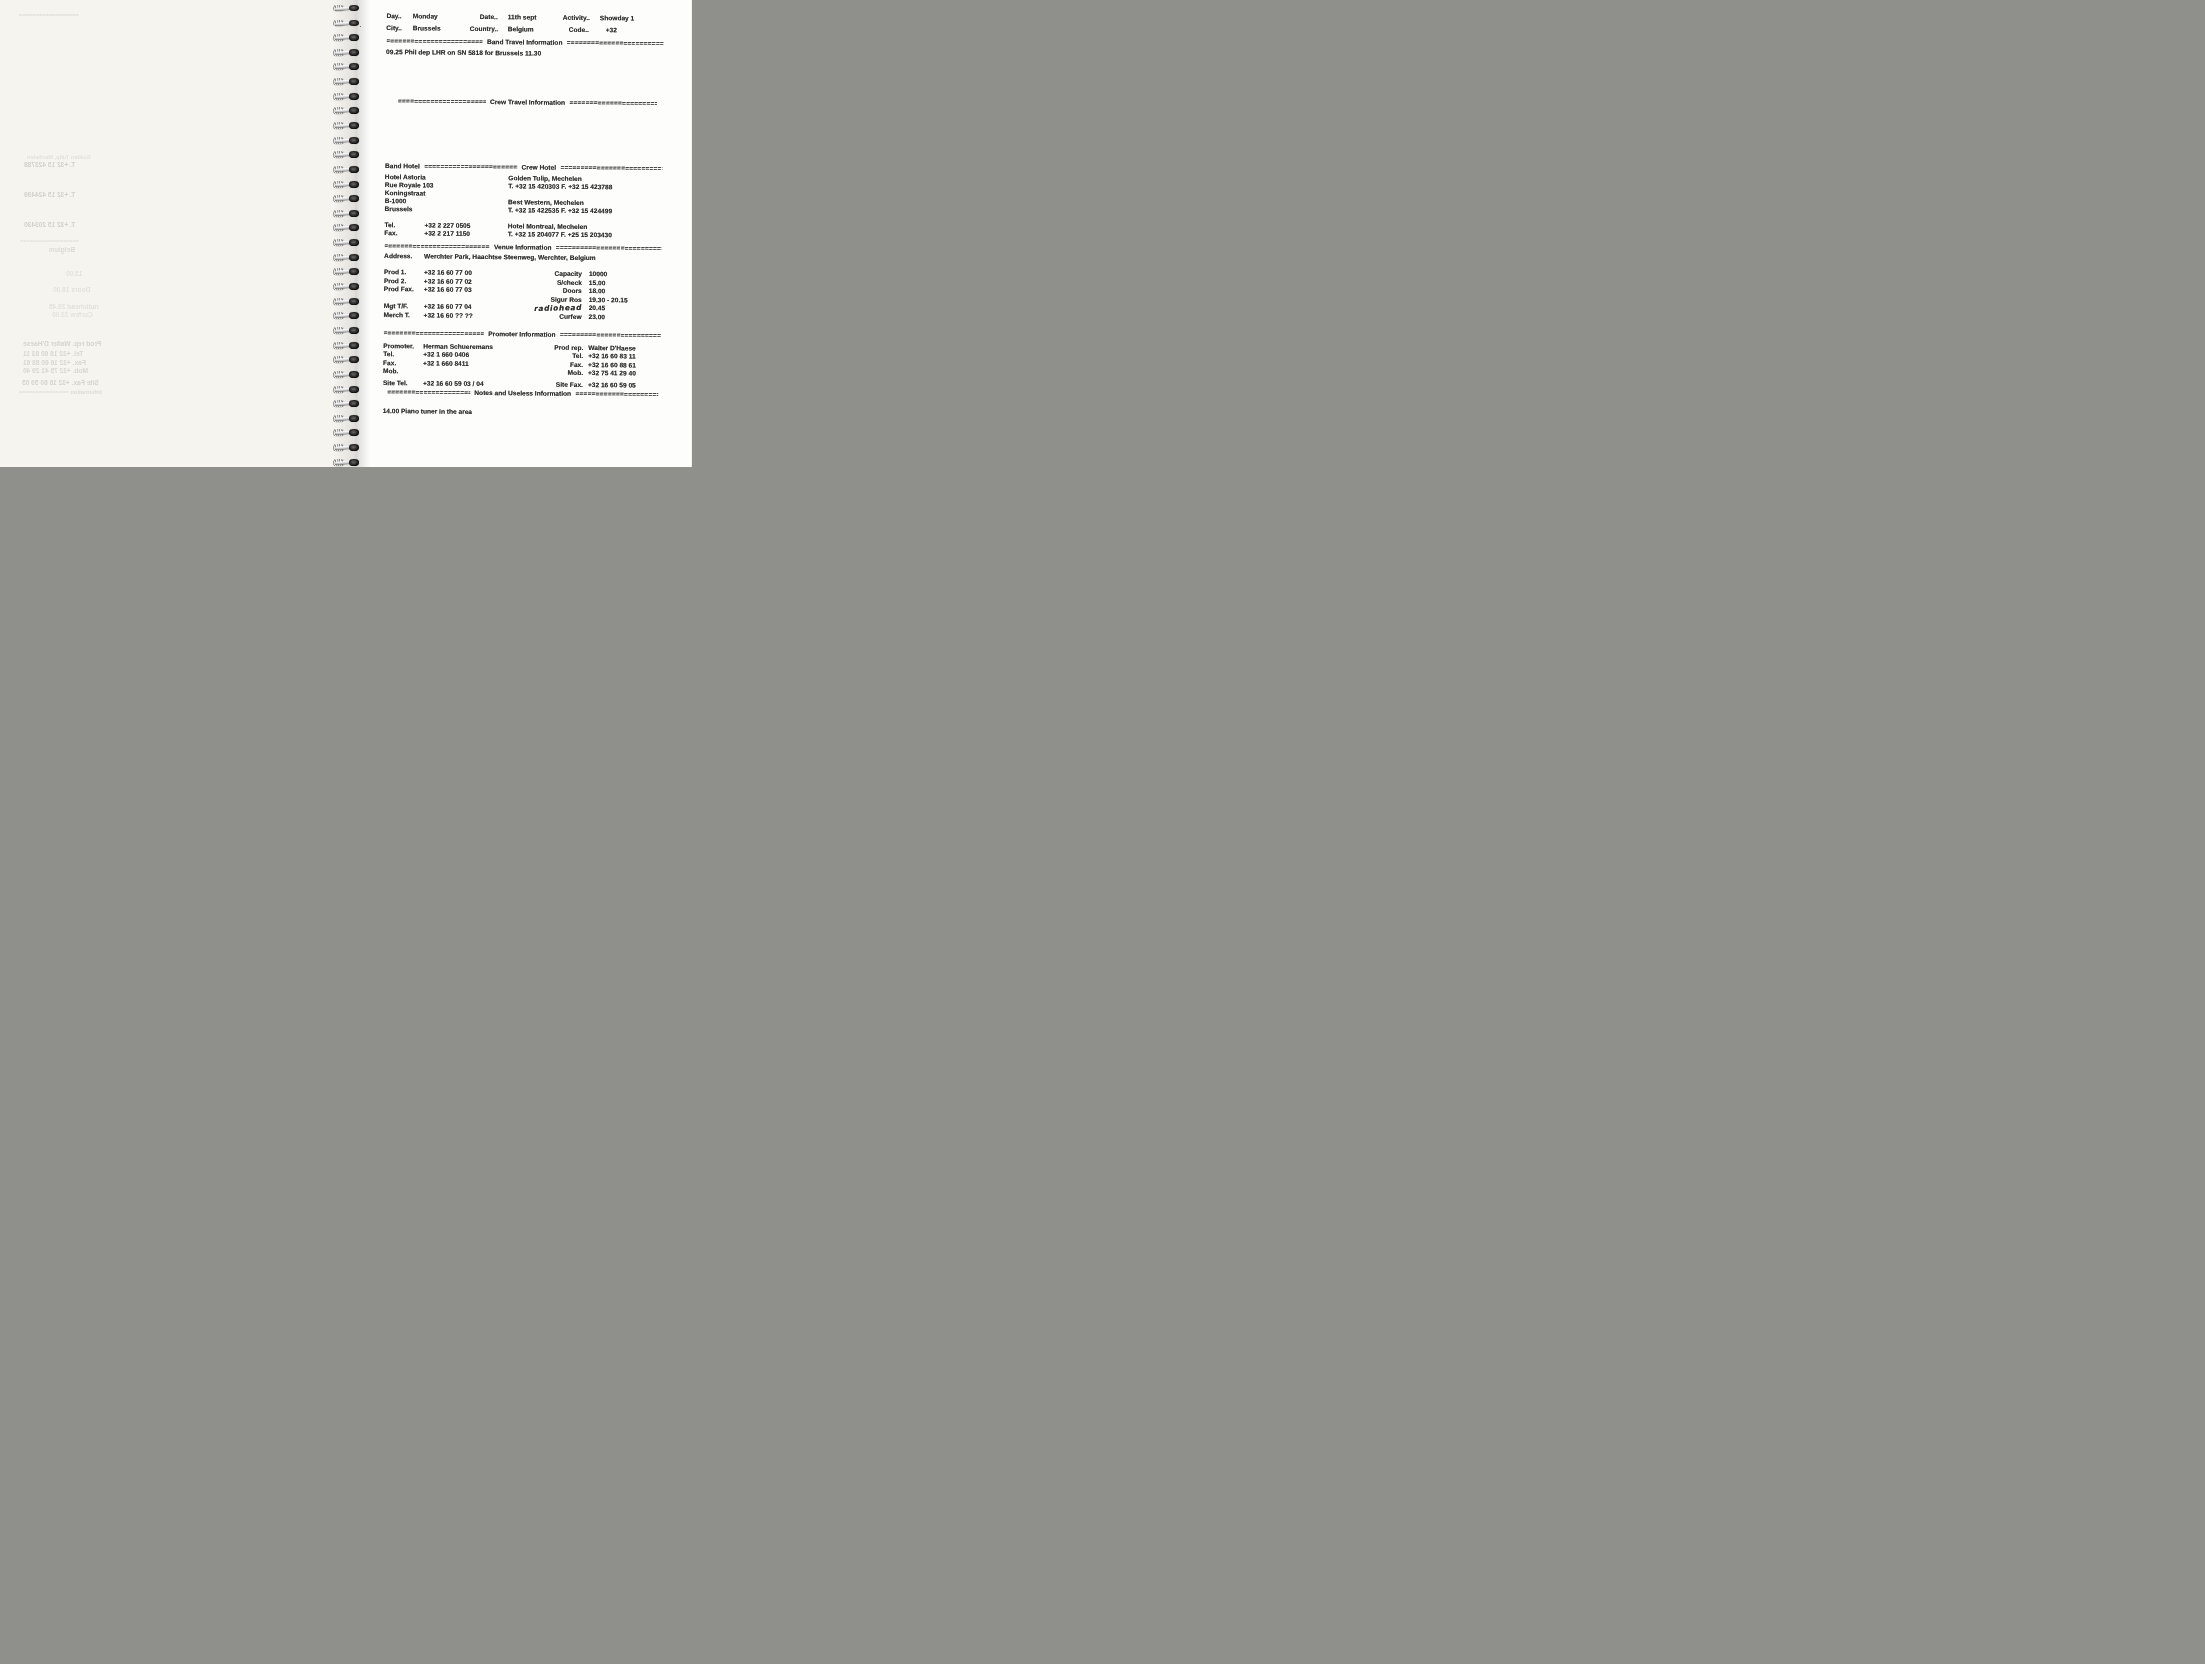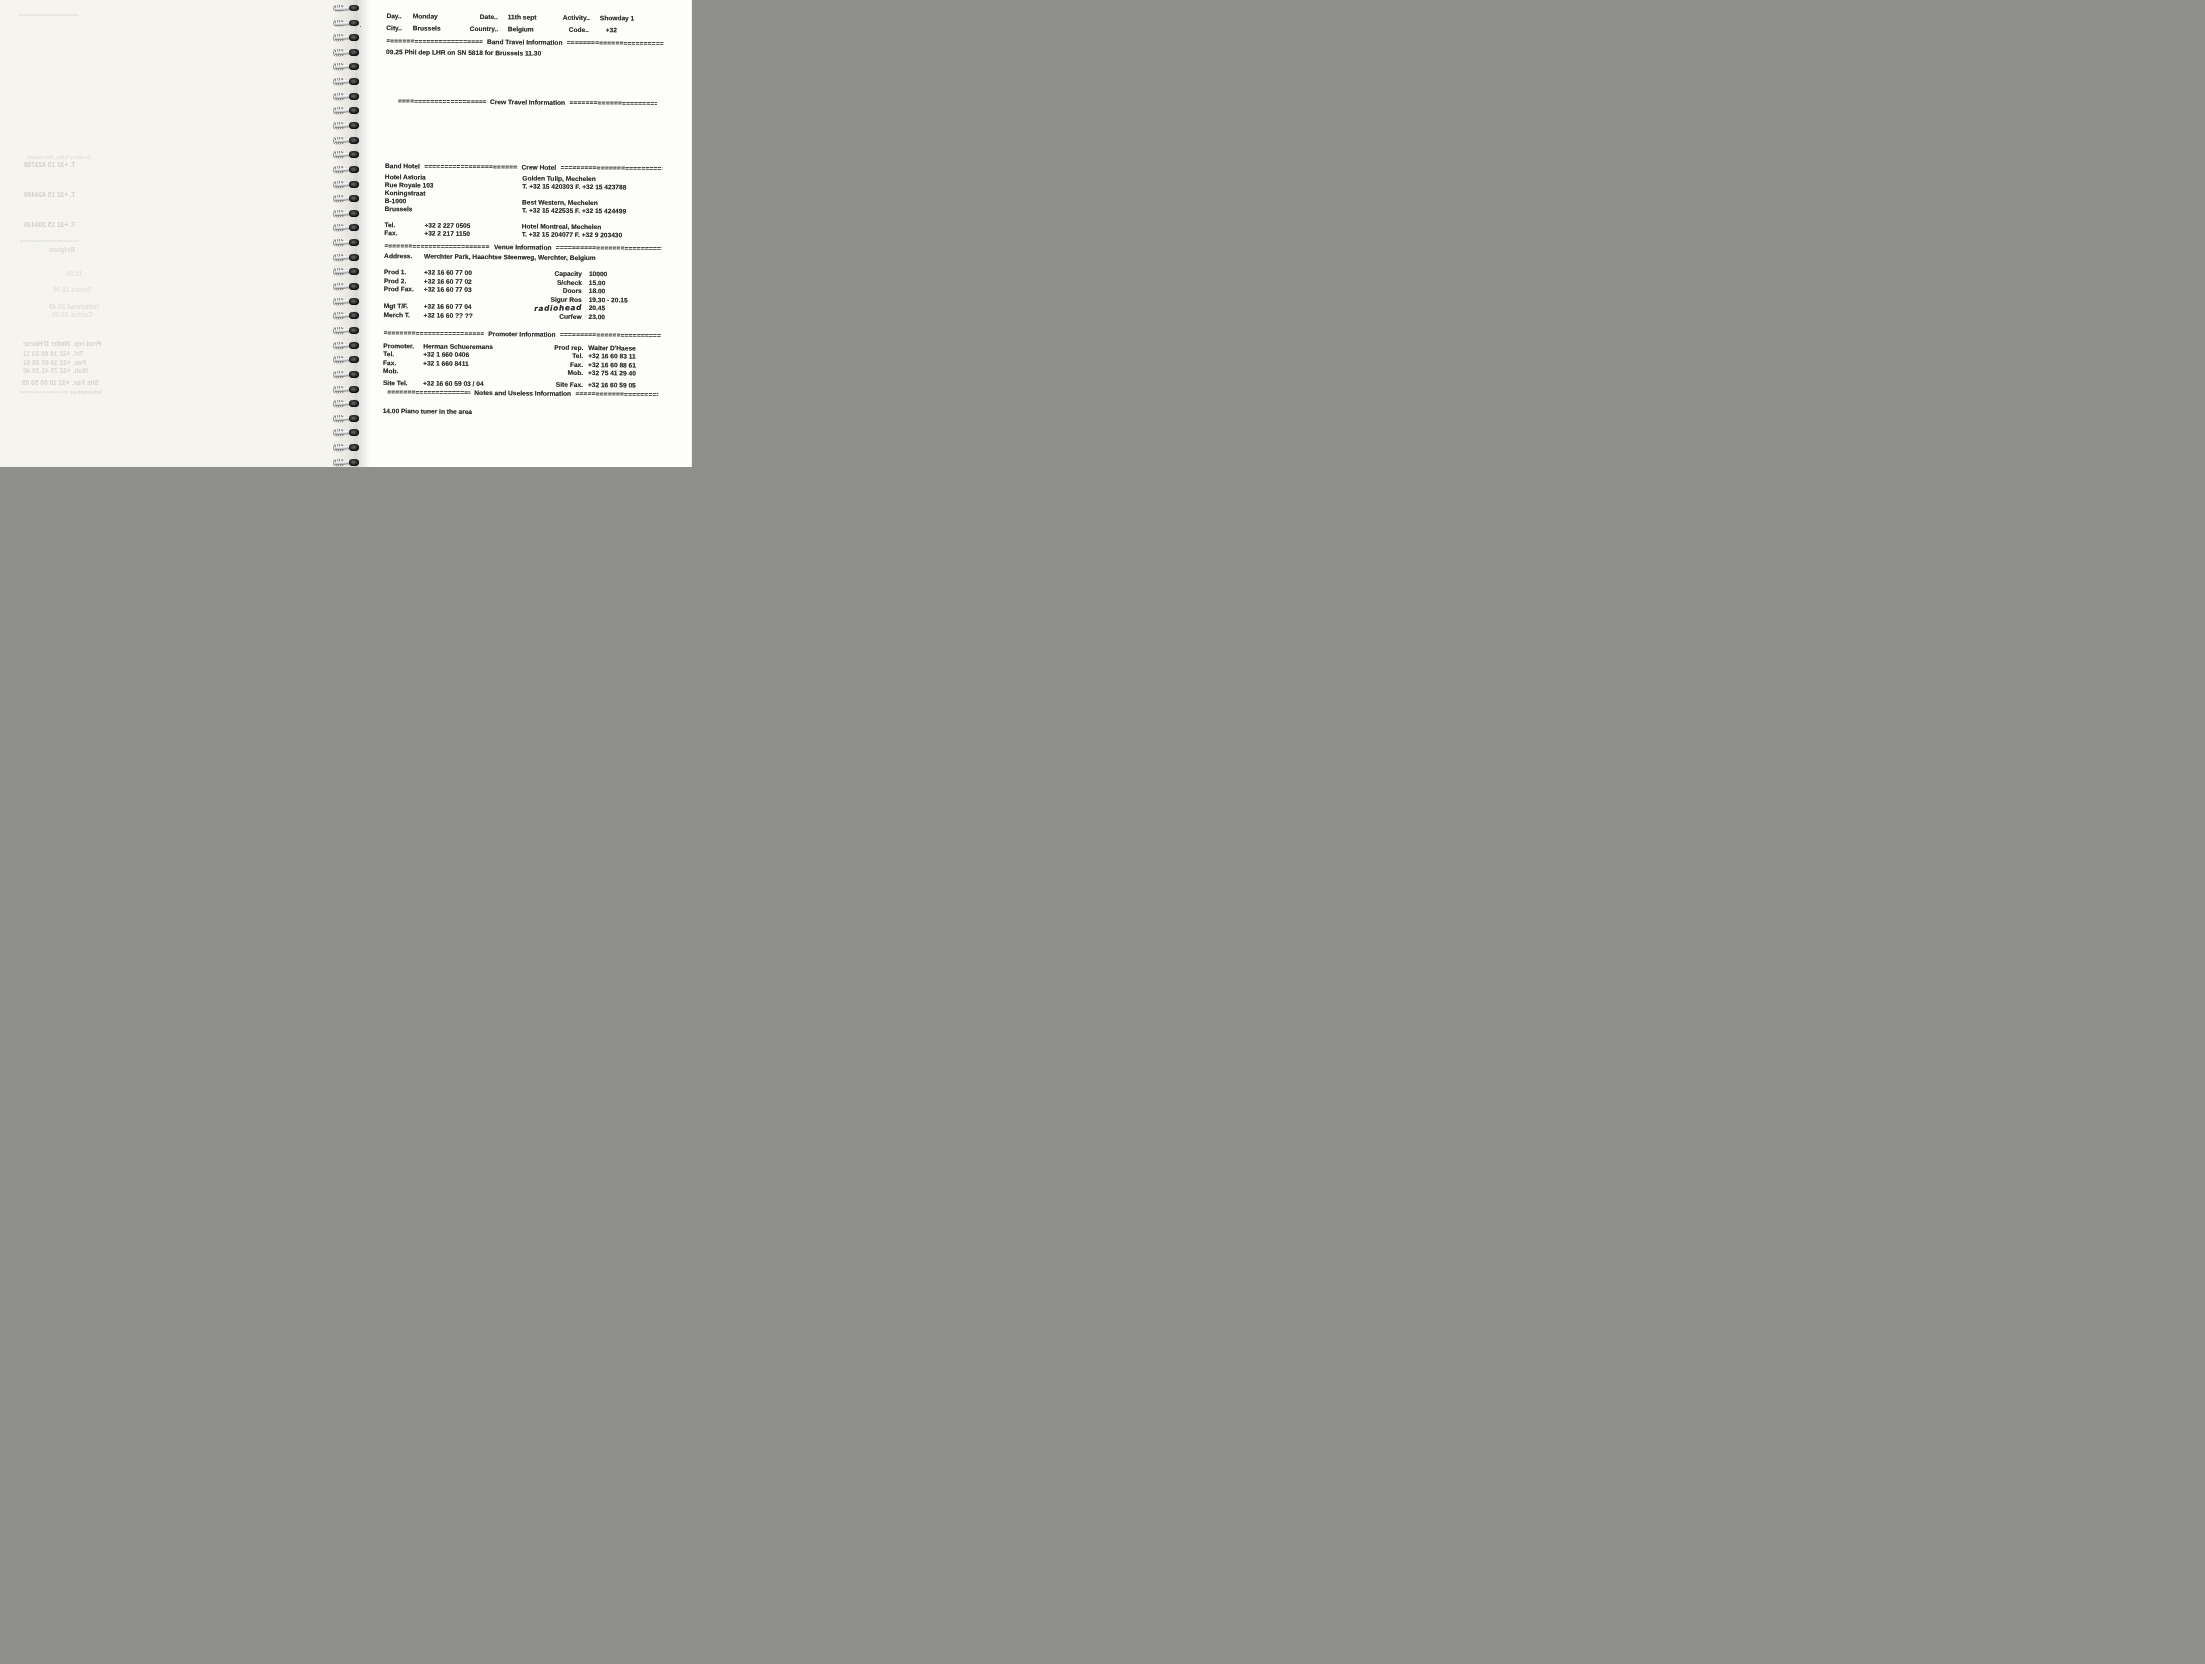--- a/index.html
+++ b/index.html
@@ -56,21 +56,21 @@
   .sh-hotels{left:29.6px;top:162px;width:277px}
   .sh-venue{left:29.6px;top:242px;width:277px}
   .sh-promo{left:29.6px;top:329px;width:277px}
   .sh-notes{left:34px;top:388px;width:271px}
   .phil{left:29.6px;top:48px}
   .addr{left:29.6px;top:252px}
   .piano{left:29.6px;top:407px}
   
   .hcol{position:absolute;white-space:nowrap;}
   .hcol-band{left:29.6px;top:173px}
-  .hcol-crew{left:167px;top:173px}
+  .hcol-crew{left:153px;top:173px}
   .line{height:8px;line-height:8px;}
   .lab{display:inline-block;width:40px;}
   
   .vgrid{position:absolute;left:29.6px;top:268px;width:247px;}
   .vrow{position:relative;height:8.6px;white-space:nowrap;}
   .prow{position:relative;height:8.4px;white-space:nowrap;}
   .c-lab{position:absolute;left:0}.c-val{position:absolute;left:40px}
   .s-lab{position:absolute;left:132px;width:66px;text-align:right}
   .s-val{position:absolute;left:205px}
   .pgrid{position:absolute;left:29.6px;top:342px;width:247px;}
@@ -175,21 +175,21 @@
       </div>
 
       <div class="hcol hcol-crew">
         <div class="line">Golden Tulip, Mechelen</div>
         <div class="line">T. +32 15 420303 F. +32 15 423788</div>
         <div class="line"></div>
         <div class="line">Best Western, Mechelen</div>
         <div class="line">T. +32 15 422535 F. +32 15 424499</div>
         <div class="line"></div>
         <div class="line">Hotel Montreal, Mechelen</div>
-        <div class="line">T. +32 15 204077 F. +32 9 203430</div>
+        <div class="line">T. +32 15 204077 F. +25 15 203430</div>
       </div>
 
       <div class="sechdr sh-venue">
         <span class="eq">==============================</span>
         <span class="shtitle">Venue Information</span>
         <span class="eq">==============================</span>
       </div>
       <div class="abs addr">
         <span class="lab">Address.</span><span>Werchter Park, Haachtse Steenweg, Werchter, Belgium</span>
       </div>

